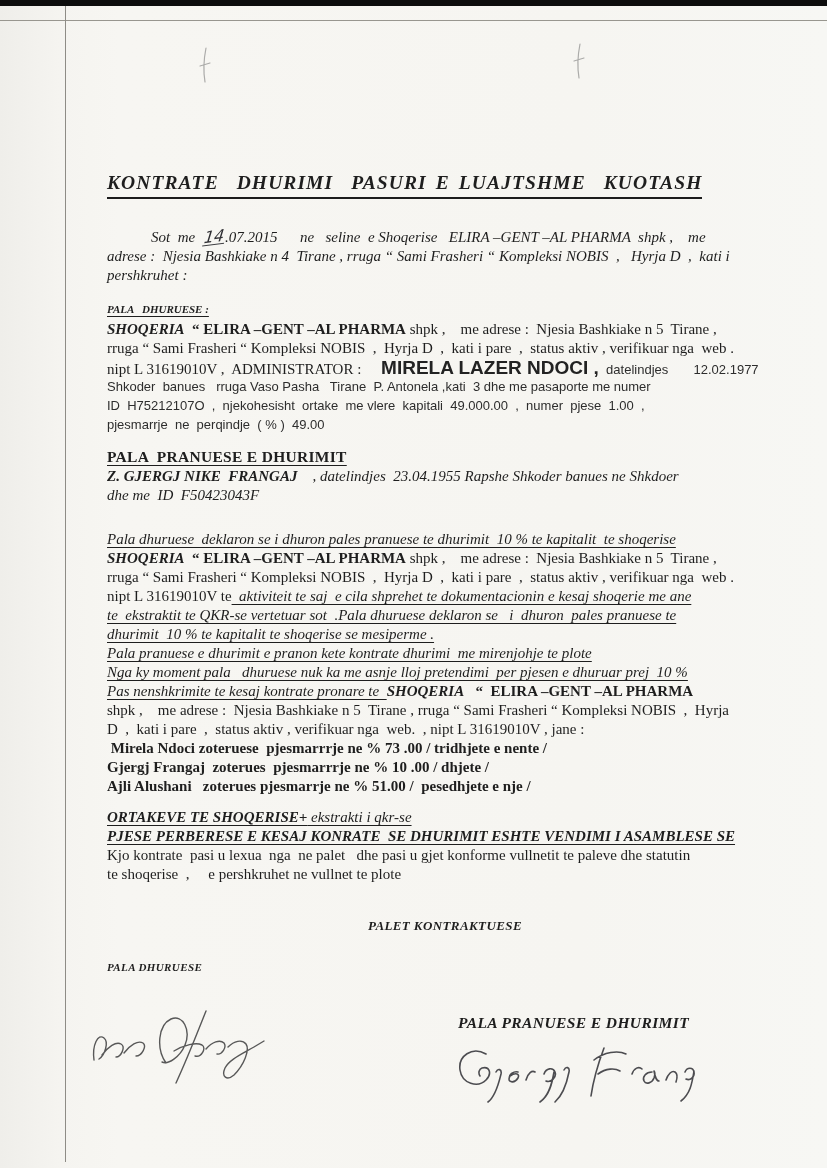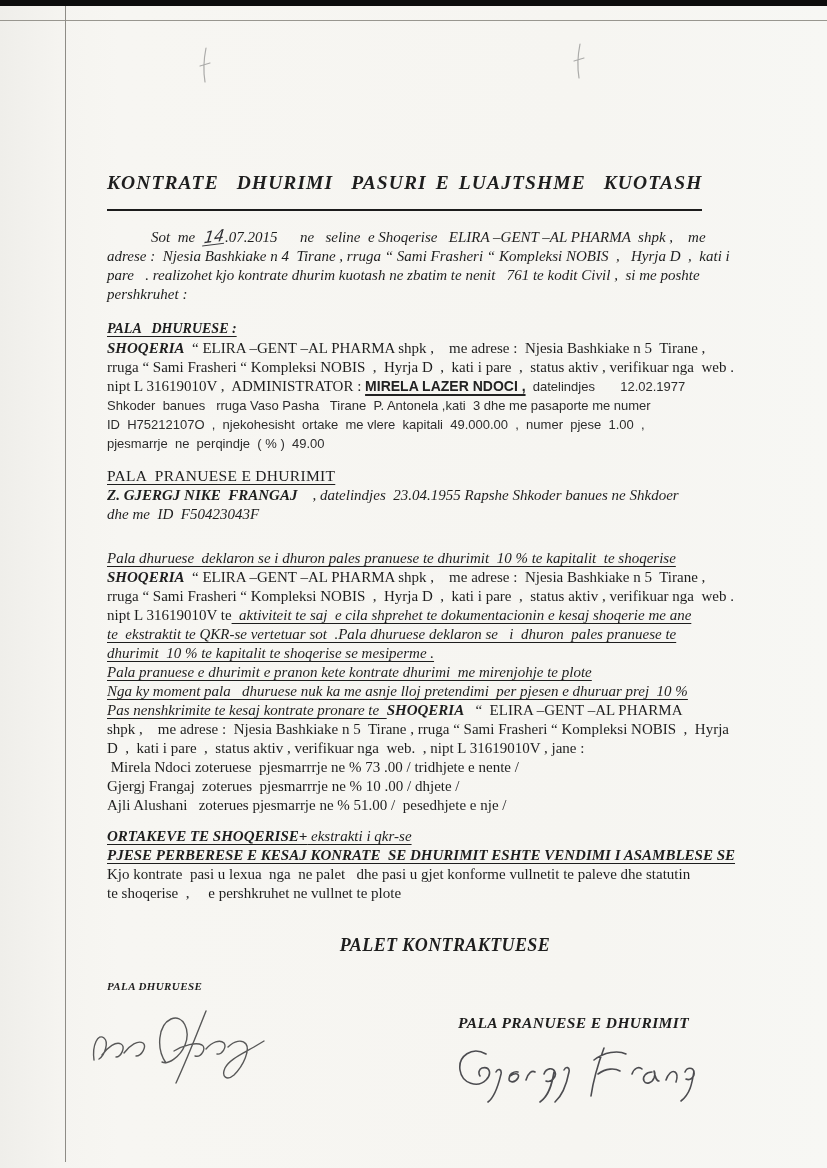--- a/index.html
+++ b/index.html
@@ -7,34 +7,34 @@
         overflow:hidden;font-family:"Liberation Serif",serif;color:#1e1e1e;}
   .topbar{position:absolute;top:0;left:0;width:827px;height:6px;background:#0d0d0d;}
   .hline{position:absolute;top:20px;left:0;width:827px;height:1px;background:#98968f;}
   .vline{position:absolute;top:6px;left:65px;width:1px;height:1156px;background:#8e8c86;}
   .penmark{position:absolute;opacity:.55;}
   .penmark path{stroke:#6f6f6f;stroke-width:1.2;fill:none;stroke-linecap:round;}
 
   #content{position:absolute;left:107px;top:172px;width:676px;}
   .line{white-space:pre;font-size:15px;line-height:19px;height:19px;}
   .it{font-style:italic;}
-  .b{font-weight:normal;}
+  .b{font-weight:bold;}
   .bi{font-weight:bold;font-style:italic;}
   .u{text-decoration:underline;text-decoration-thickness:1.3px;text-underline-offset:3px;}
   .sans{font-family:"Liberation Sans",sans-serif;font-size:13px;color:#2d2d2d;}
-  .sansbu{font-family:"Liberation Sans",sans-serif;font-weight:bold;font-size:14px;color:#222;
-          text-decoration:underline;text-decoration-thickness:1.6px;text-underline-offset:3px;}
+  .sansbu{font-family:"Liberation Sans",sans-serif;font-weight:bold;font-size:19px;color:#222;
+          text-decoration-thickness:1.6px;text-underline-offset:3px;margin-left:16px;}
   .title{font-size:19.5px;font-weight:bold;font-style:italic;letter-spacing:1.1px;word-spacing:3px;
          margin-bottom:34px;white-space:pre;}
-  .title span{border-bottom:2.5px solid #1c1c1c;padding-bottom:16px;text-align:center;}
-  .h-donor{font-size:14px;line-height:21px;height:21px;font-style:italic;}
+  .title span{border-bottom:2.5px solid #1c1c1c;padding-bottom:4px;text-align:center;}
+  .h-donor{font-size:11px;line-height:21px;height:21px;font-style:italic;}
   .h-recip{font-size:15.5px;line-height:21px;height:21px;letter-spacing:.3px;}
   .sp14{height:14px;}.sp12{height:12px;}.sp25{height:25px;}.sp32{height:32px;}.sp21{height:21px;}
   .indent1{padding-left:44px;}
-  .parties{text-align:center;font-size:18px;height:20px;line-height:20px;letter-spacing:.4px;}
+  .parties{text-align:center;font-size:13px;height:20px;line-height:20px;letter-spacing:.4px;}
   .donor-label{font-size:11px;height:20px;line-height:20px;letter-spacing:.4px;}
   .recip-label{position:absolute;left:458px;top:1014px;font-size:15.5px;font-weight:bold;font-style:italic;
                letter-spacing:.4px;white-space:pre;}
   .hw{display:inline-block;font-family:"DejaVu Sans",sans-serif;font-size:16px;font-style:italic;
       color:#2f2f33;transform:rotate(-7deg) skewX(-14deg);border-bottom:1.6px solid #3a3a3e;
       padding:0 1px;line-height:14px;}
   .sig{position:absolute;}
   .sig path{fill:none;stroke:#4c4c50;stroke-width:1.6;stroke-linecap:round;stroke-linejoin:round;}
   .sig.light path{stroke:#585858;stroke-width:1.4;}
 </style>
@@ -52,21 +52,20 @@
   <svg class="penmark" style="left:572px;top:42px" width="14" height="40" viewBox="0 0 14 40">
     <path d="M8,2 C6,12 5,24 7,36 M2,19 L12,16"></path>
   </svg>
 
   <div id="content">
 
     <div class="title"><span>KONTRATE  DHURIMI  PASURI E LUAJTSHME  KUOTASH</span></div>
 
     <div class="line it indent1"><span>Sot  me  </span><span class="hw">14</span><span>.07.2015      ne   seline  e Shoqerise   ELIRA –GENT –AL PHARMA  shpk ,    me</span></div>
     <div class="line it"><span>adrese :  Njesia Bashkiake n 4  Tirane , rruga “ Sami Frasheri “ Kompleksi NOBIS  ,   Hyrja D  ,  kati i</span></div>
-    <div class="line it"><span>pare   . realizohet kjo kontrate dhurim kuotash ne zbatim te nenit   761 te kodit Civil ,  si me poshte</span></div>
     <div class="line it"><span>pershkruhet :</span></div>
 
     <div class="sp14"></div>
 
     <div class="line bi h-donor"><span class="u">PALA   DHURUESE :</span></div>
     <div class="line"><span class="bi">SHOQERIA</span><span class="b">  “ ELIRA –GENT –AL PHARMA</span><span> shpk ,    me adrese :  Njesia Bashkiake n 5  Tirane ,</span></div>
     <div class="line"><span>rruga “ Sami Frasheri “ Kompleksi NOBIS  ,  Hyrja D  ,  kati i pare  ,  status aktiv , verifikuar nga  web .</span></div>
     <div class="line"><span>nipt L 31619010V ,  ADMINISTRATOR : </span><span class="sansbu">MIRELA LAZER NDOCI ,</span><span class="sans">  datelindjes       12.02.1977</span></div>
     <div class="line sans"><span>Shkoder  banues   rruga Vaso Pasha   Tirane  P. Antonela ,kati  3 dhe me pasaporte me numer</span></div>
     <div class="line sans"><span>ID  H75212107O  ,  njekohesisht  ortake  me vlere  kapitali  49.000.00  ,  numer  pjese  1.00  ,</span></div>

